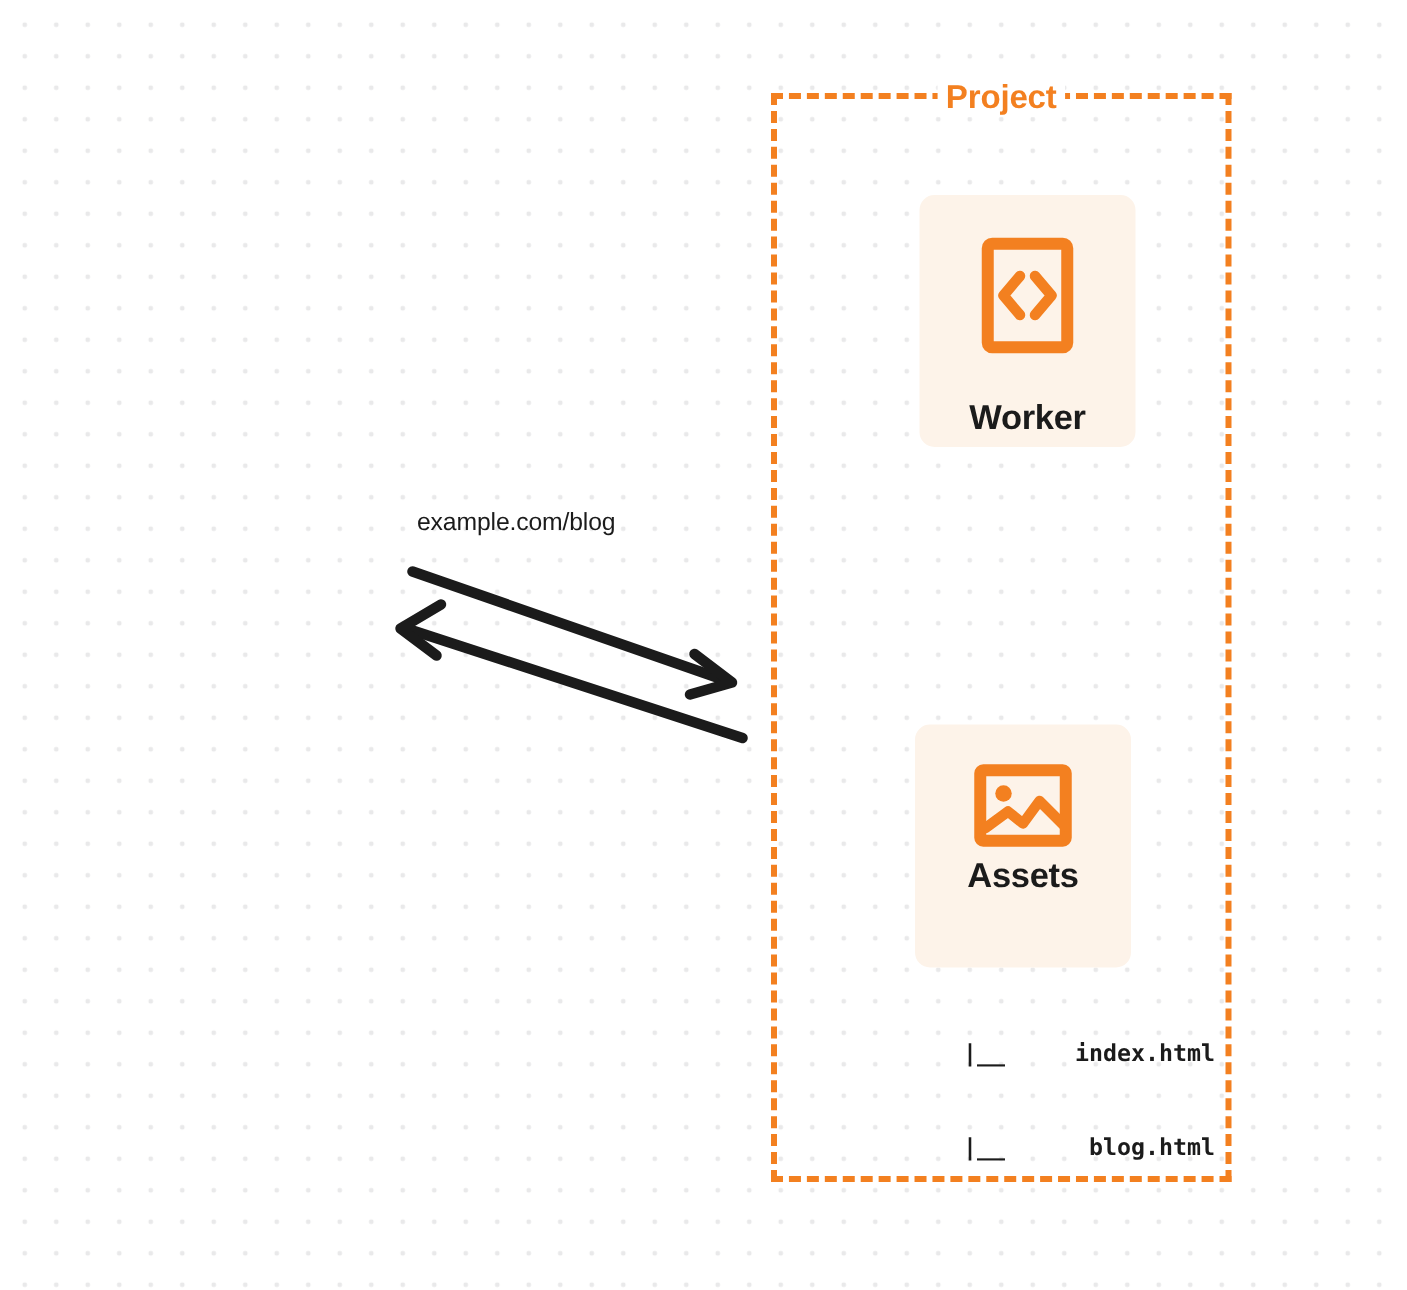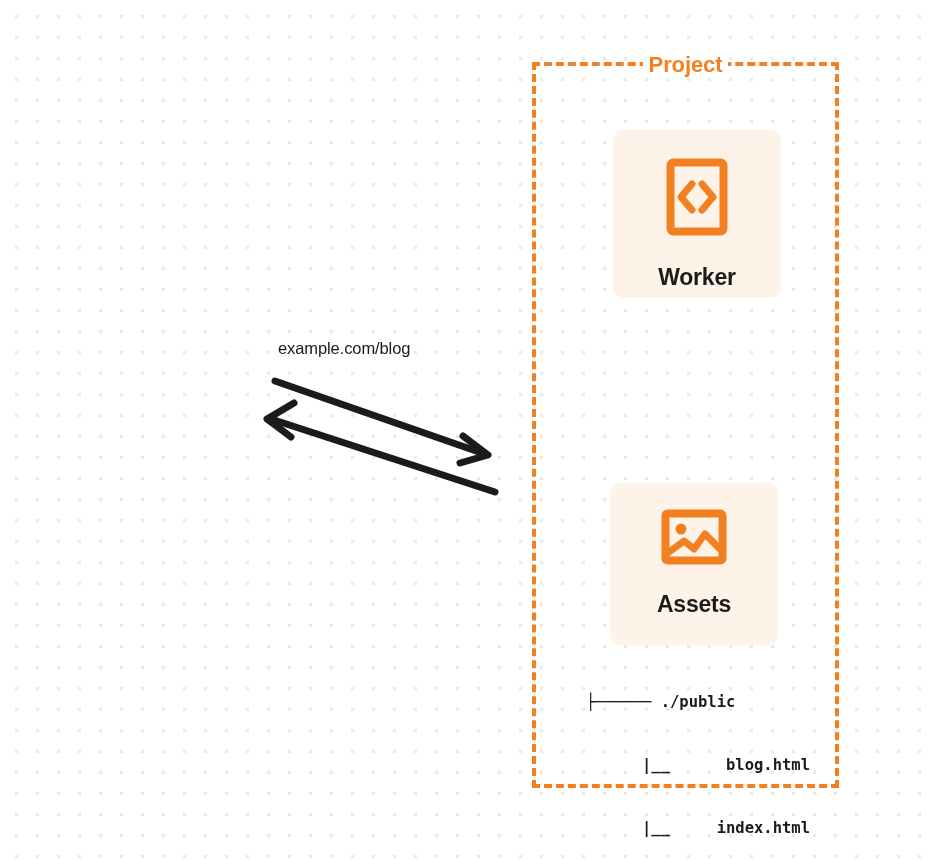--- a/index.html
+++ b/index.html
@@ -58,21 +58,21 @@
     font-size: 16.5px;
     font-weight: 400;
     color: #1b1b1b;
     white-space: nowrap;
     letter-spacing: -0.1px;
   }
 
   
   #project-container {
     position: absolute;
-    left: 532px;
+    left: 514px;
     top: 62px;
     width: 307px;
     height: 726px;
     box-sizing: border-box;
     border: 4px dashed #f38020;
     text-align: right;
   }
   #project-title {
     position: absolute;
     left: 50%;
@@ -83,21 +83,21 @@
     font-size: 22px;
     font-weight: 700;
     color: #f38020;
     white-space: nowrap;
     letter-spacing: -0.1px;
   }
 
   
   .service-card {
     position: absolute;
-    width: 168px;
+    width: 144px;
     background: #fdf3e9;
     border-radius: 10px;
     display: flex;
     flex-direction: column;
     align-items: center;
   }
   #worker-card {
     left: 613px;
     top: 130px;
     height: 168px;
@@ -114,21 +114,21 @@
   .service-icon {
     display: block;
   }
   .service-label {
     font-size: 23px;
     font-weight: 700;
     color: #1b1b1b;
     letter-spacing: -0.2px;
   }
   #worker-label { margin-top: 24px; }
-  #assets-label { margin-top: 22px; }
+  #assets-label { }
 
   
   #file-tree {
     position: absolute;
     left: 586px;
     top: 650px;
     font-family: "DejaVu Sans Mono", "Liberation Mono", monospace;
     font-size: 15.5px;
     line-height: 21px;
     color: #1b1b1b;
@@ -180,19 +180,18 @@
       <svg width="66" height="56" viewBox="0 0 66 56" xmlns="http://www.w3.org/2000/svg">
         <rect x="4.5" y="4.5" width="57" height="47" rx="2" ry="2" fill="none" stroke="#f38020" stroke-width="8"></rect>
         <circle cx="20" cy="20" r="5.5" fill="#f38020"></circle>
         <polyline points="8,43 23,32 33,40 44,25 61,42" fill="none" stroke="#f38020" stroke-width="7" stroke-linecap="round" stroke-linejoin="round"></polyline>
       </svg>
     </span>
     <span id="assets-label" class="service-label">Assets</span>
   </div>
 
   <div id="file-tree">
-    <span class="tree-line">├────── ./public</span>
+    <span class="tree-line">      |__     index.html</span>
     <span class="tree-line">      |__      blog.html</span>
-    <span class="tree-line">      |__     index.html</span>
     
   </div>
 
 </div>
 
 </body></html>

